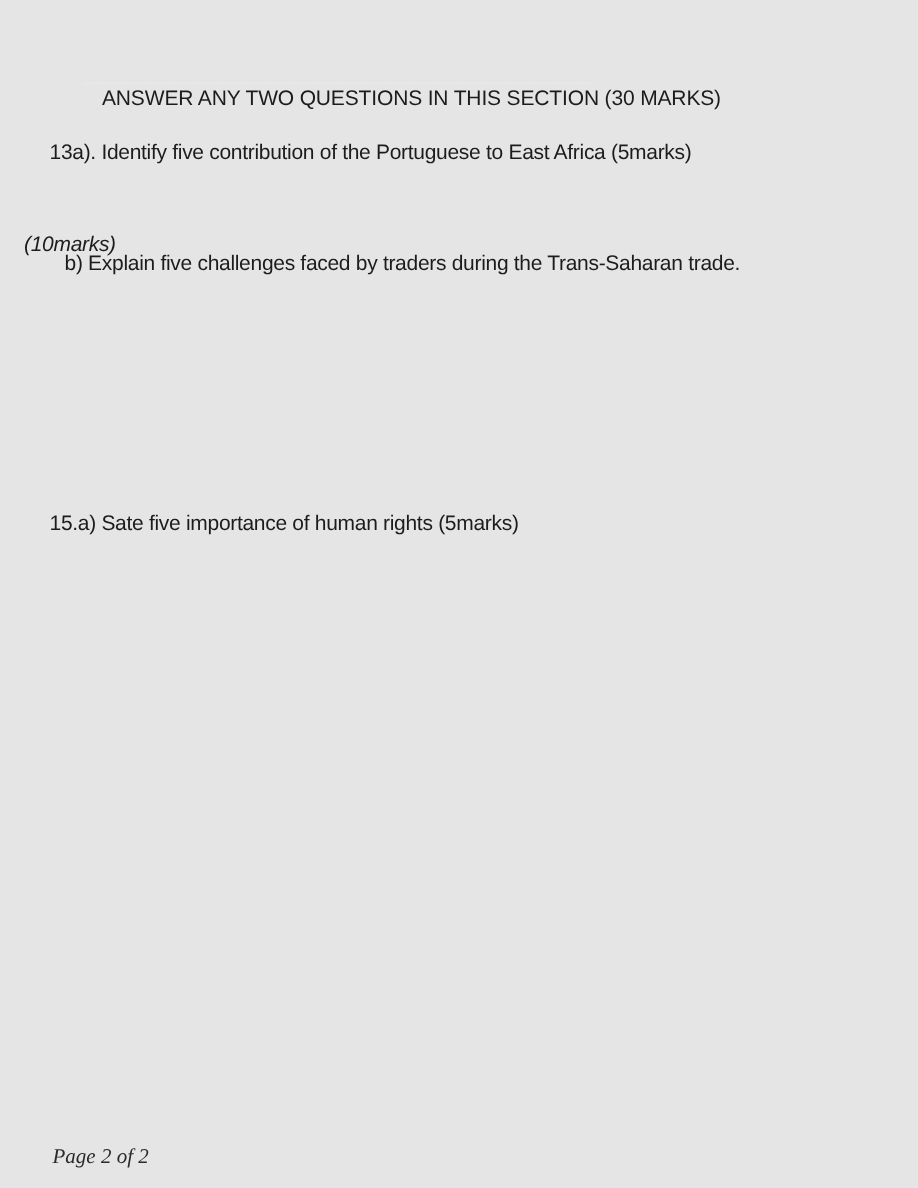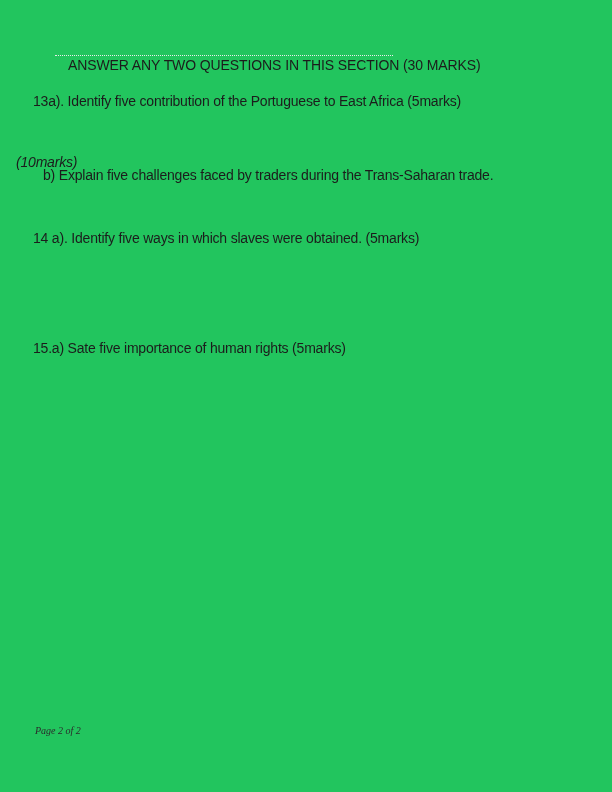--- a/index.html
+++ b/index.html
@@ -4,21 +4,21 @@
 <style>
   html, body {
     margin: 0;
     padding: 0;
     background: #ffffff;
   }
   .page {
     position: relative;
     width: 612px;
     height: 792px;
-    background: #22c55e;
+    background: #e5e5e5;
     overflow: hidden;
     font-family: "Liberation Sans", "DejaVu Sans", sans-serif;
     color: #1a1a1a;
   }
   .line {
     position: absolute;
     font-size: 14px;
     line-height: 19px;
     letter-spacing: -0.2px;
     white-space: pre-wrap;
@@ -32,24 +32,24 @@
   .q13a { left: 33px; top: 92px;  }
   .q13b-1 { left: 43px; top: 134px; margin-top: 32px; }
   .q13b-2 { left: 16px; top: 153px; font-style: italic; }
   .q14a { left: 33px; top: 229px; }
   .q14b { left: 53px; top: 288px; }
   .q15a { left: 33px; top: 339px; }
   .q15b { left: 53px; top: 403px; }
   .footer-label {
     position: absolute;
     left: 35px;
-    top: 724px;
+    top: 765px;
     font-family: "Liberation Serif", "DejaVu Serif", serif;
     font-style: italic;
-    font-size: 10px;
+    font-size: 14px;
     line-height: 14px;
     color: #2b2b2b;
     letter-spacing: 0;
   }
   .scan-artifact {
     position: absolute;
     left: 55px;
     top: 55px;
     width: 338px;
     height: 0;
@@ -64,21 +64,20 @@
   <div class="scan-artifact"></div>
 
   <div class="line section-header">ANSWER ANY TWO QUESTIONS IN THIS SECTION (30 MARKS)</div>
 
   <div class="line q13a">13a). Identify five contribution of the Portuguese to East Africa (5marks)</div>
 
   <div class="line q13b-1">b) Explain five challenges faced by traders during the Trans-Saharan trade.</div>
 
   <div class="line q13b-2">(10marks)</div>
 
-  <div class="line q14a">14 a). Identify five ways in which slaves were obtained. (5marks)</div>
 
 
   <div class="line q15a">15.a) Sate five importance of human rights (5marks)</div>
 
 
   <div class="footer-label">Page 2 of 2</div>
 
 </div>
 
 </body></html>

